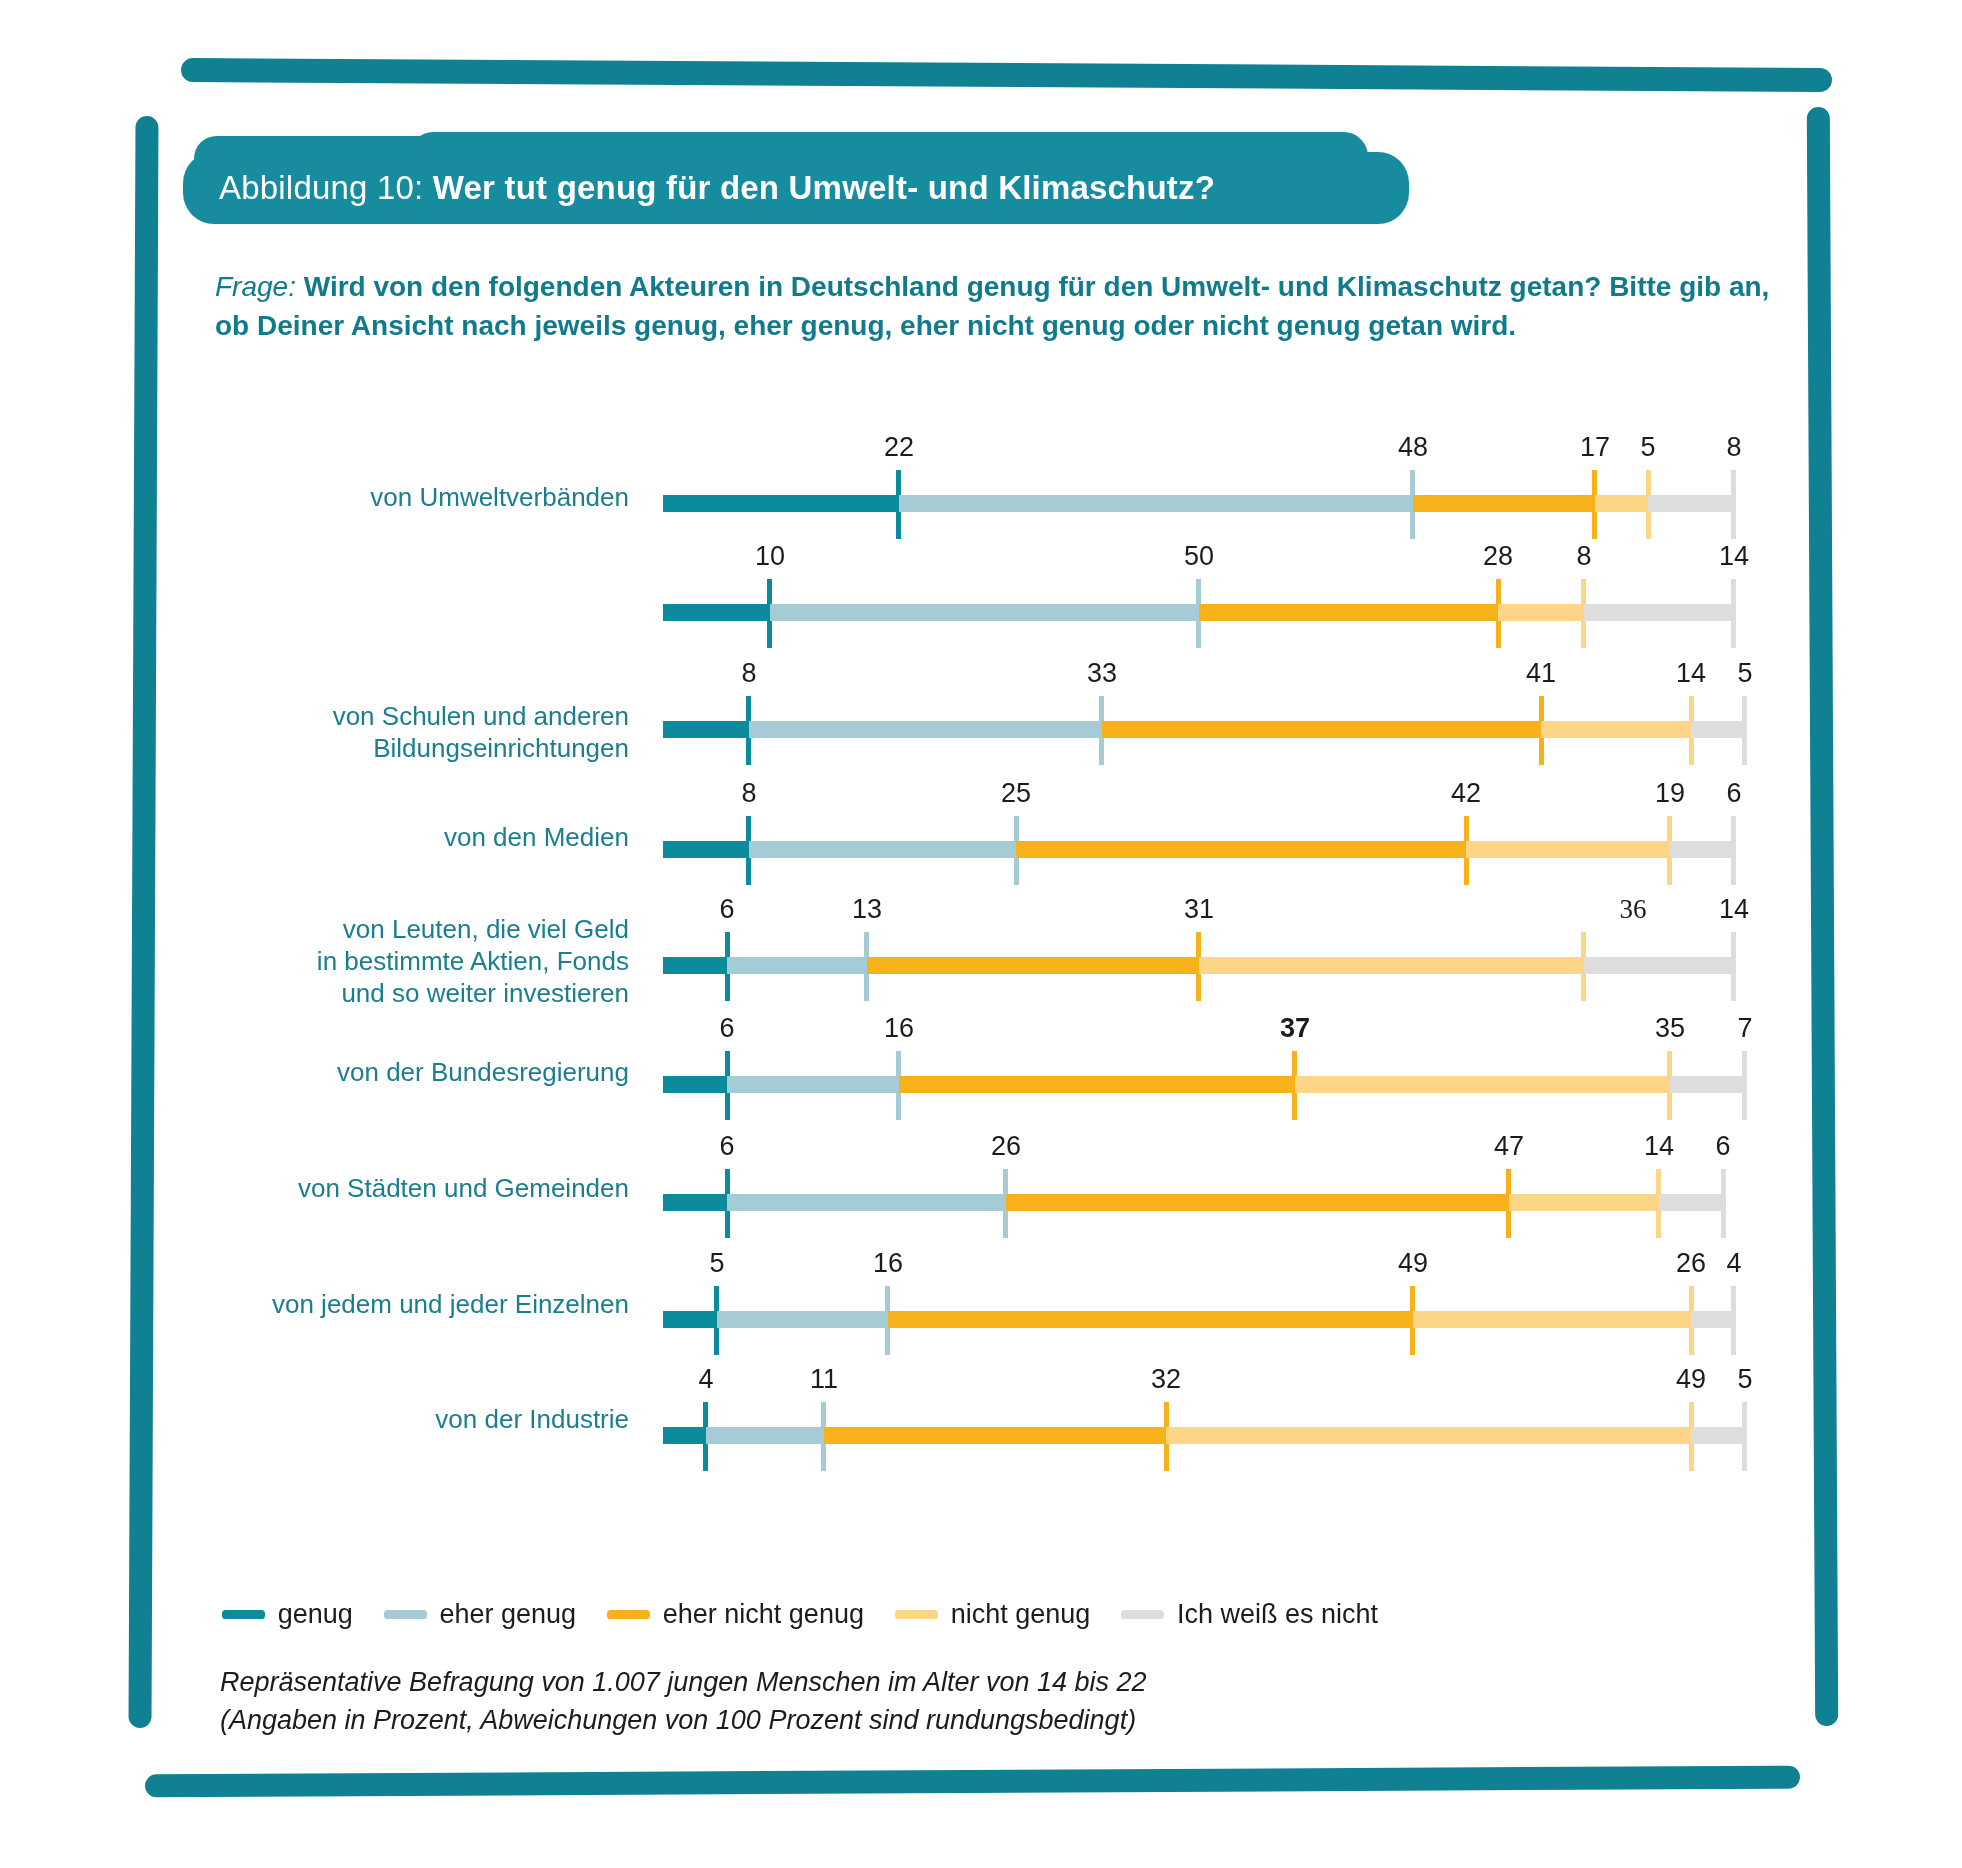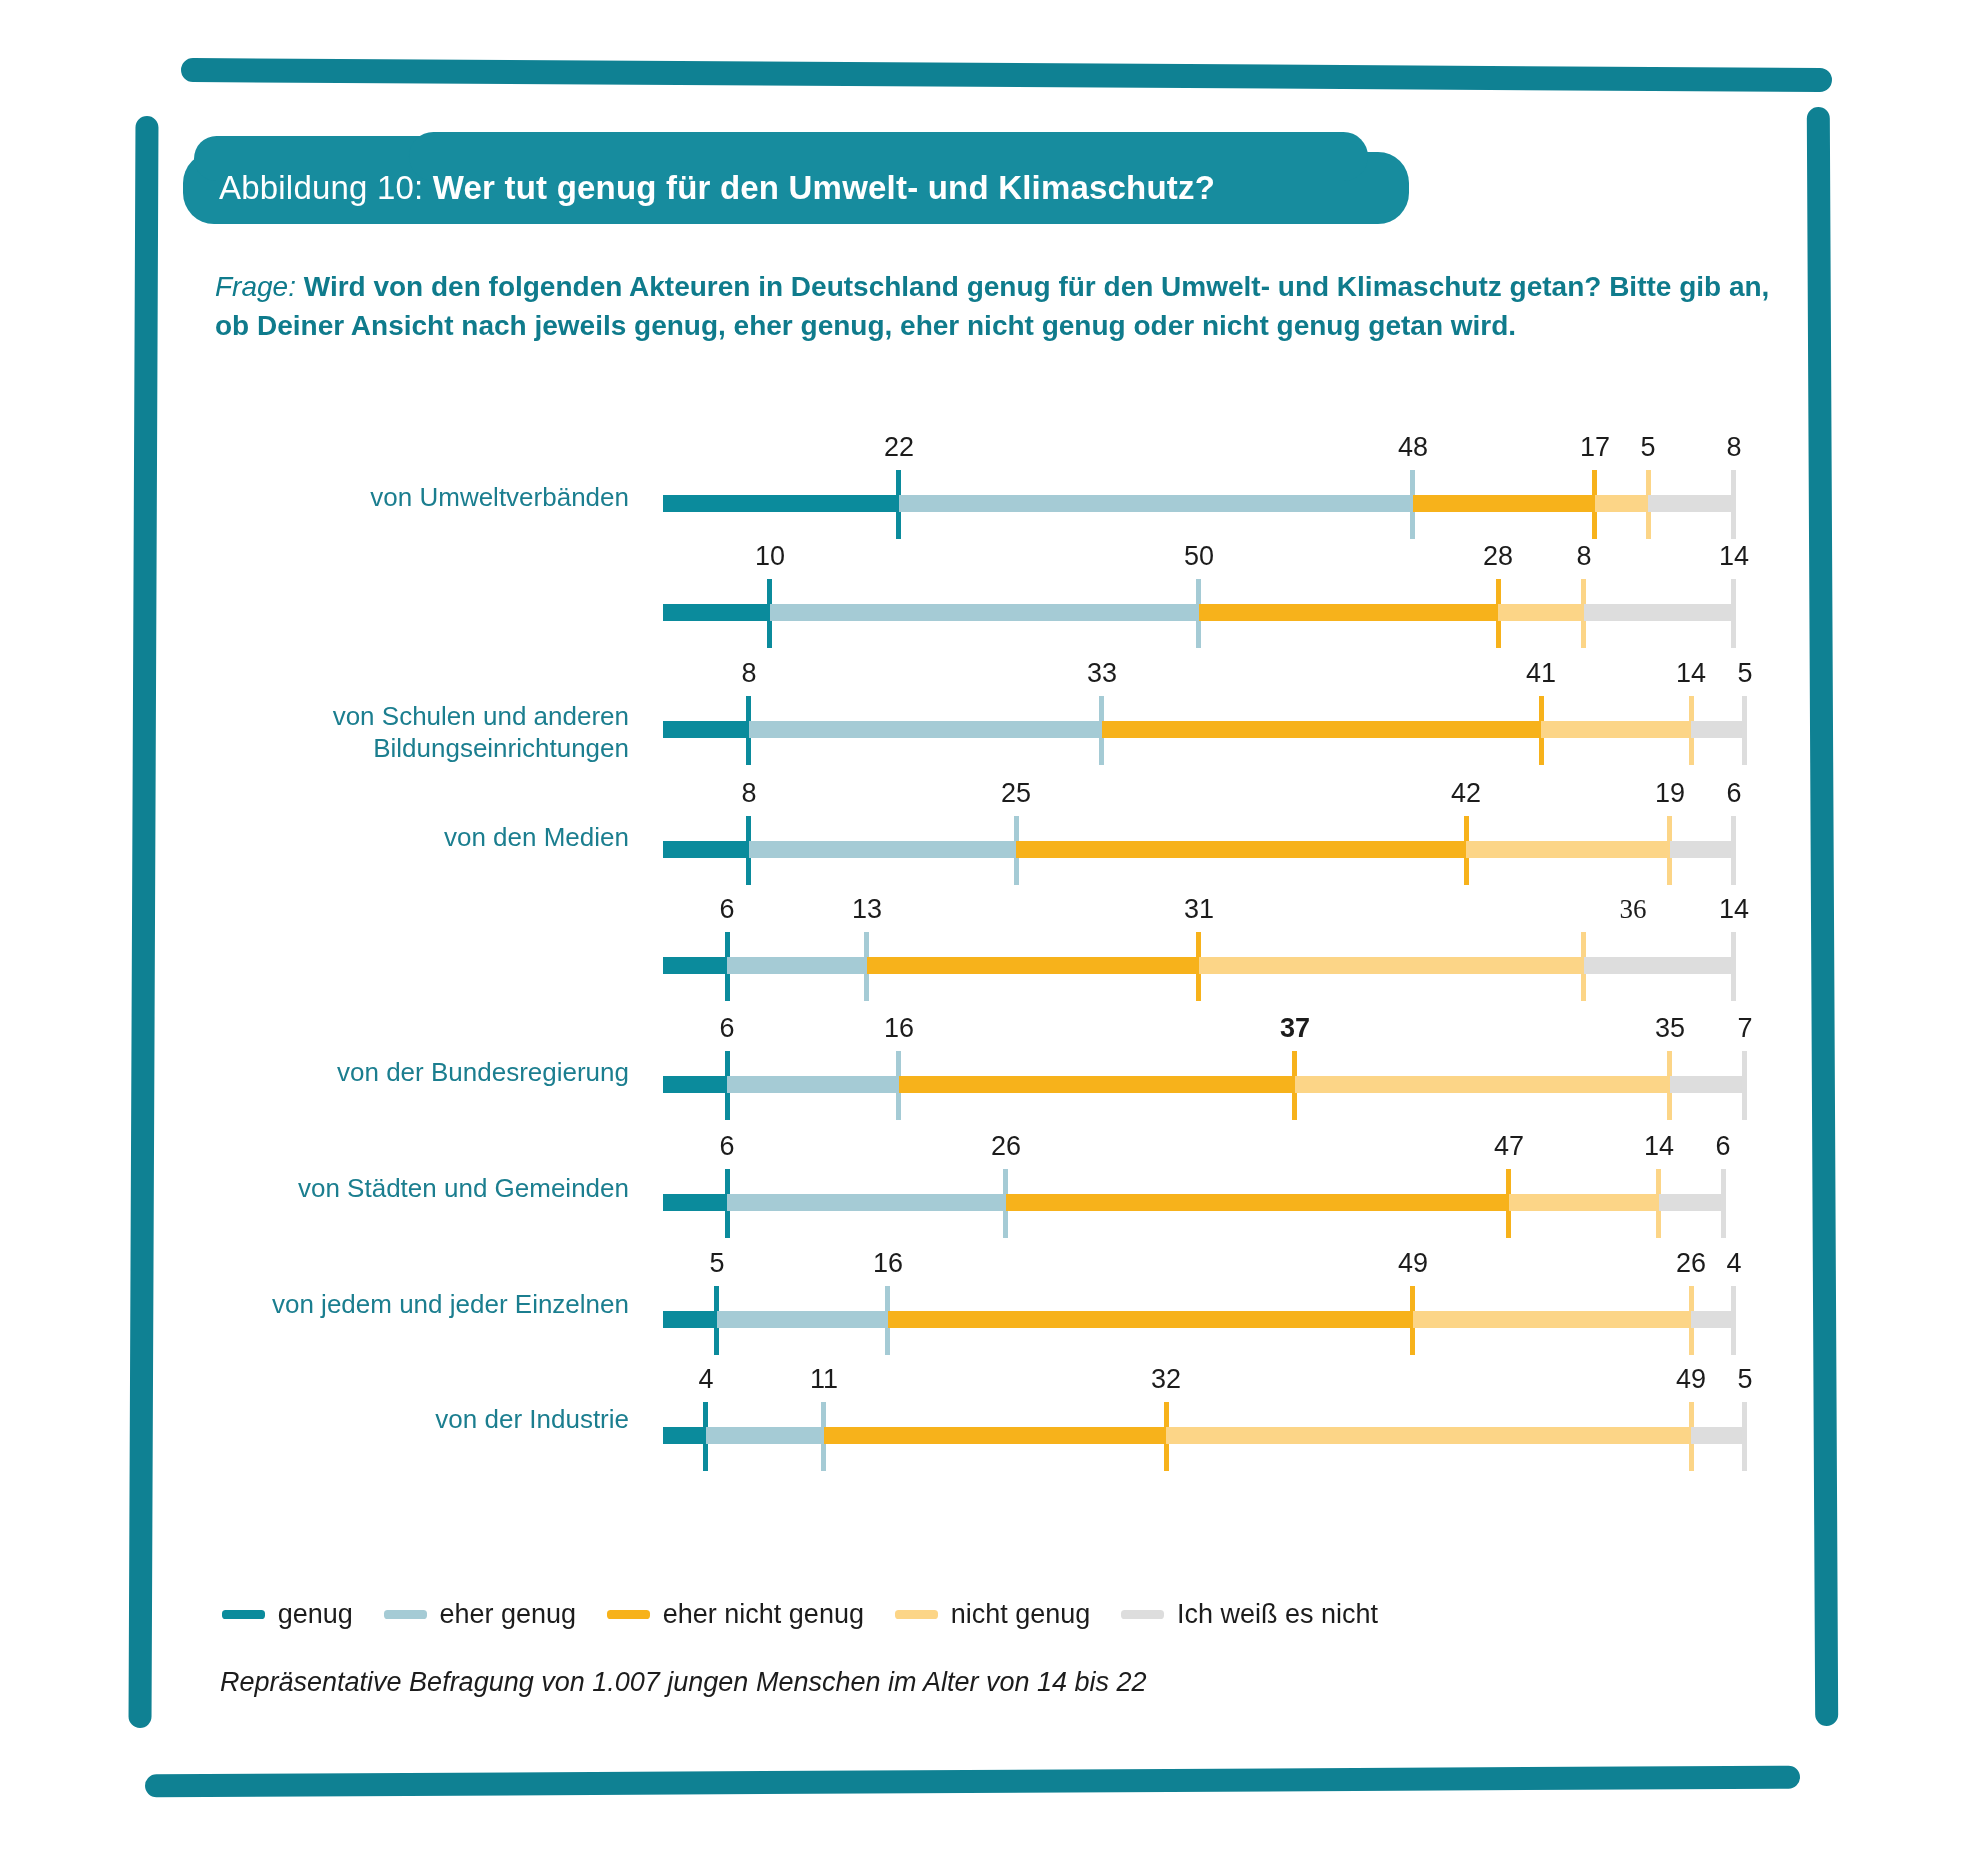--- a/index.html
+++ b/index.html
@@ -206,20 +206,25 @@
         <div class="vlabel" style="left: 803px;">42</div>
         <div class="seg" style="left: 803px; width: 204px; background: rgb(252, 213, 135);"></div>
         <div class="tick" style="left: 1004px; background: rgb(252, 213, 135);"></div>
         <div class="vlabel" style="left: 1007px;">19</div>
         <div class="seg" style="left: 1007px; width: 64px; background: rgb(221, 221, 221);"></div>
         <div class="tick" style="left: 1068px; background: rgb(221, 221, 221);"></div>
         <div class="vlabel" style="left: 1071px;">6</div>
       </div>
     </div>
     <div class="row" style="top: 905px;">
+      <div class="row-label" style="top: 9px;">
+        <div>von Leuten, die viel Geld</div>
+        <div>in bestimmte Aktien, Fonds</div>
+        <div>und so weiter investieren</div>
+      </div>
       <div class="bar-area">
         <div class="seg" style="left: 0px; width: 64px; background: rgb(11, 139, 156);"></div>
         <div class="tick" style="left: 62px; background: rgb(11, 139, 156);"></div>
         <div class="vlabel" style="left: 64px;">6</div>
         <div class="seg" style="left: 64px; width: 139px; background: rgb(165, 203, 213);"></div>
         <div class="tick" style="left: 201px; background: rgb(165, 203, 213);"></div>
         <div class="vlabel" style="left: 204px;">13</div>
         <div class="seg" style="left: 204px; width: 332px; background: rgb(247, 178, 27);"></div>
         <div class="tick" style="left: 533px; background: rgb(247, 178, 27);"></div>
         <div class="vlabel" style="left: 536px;">31</div>
@@ -339,14 +344,15 @@
       <span class="leg-text">nicht genug</span>
     </div>
     <div class="leg-item">
       <span class="leg-swatch" style="background: rgb(221, 221, 221);"></span>
       <span class="leg-text">Ich weiß es nicht</span>
     </div>
   </div>
 
 <div id="footnote">
   <div>Repräsentative Befragung von 1.007 jungen Menschen im Alter von 14 bis 22</div>
+  <div>(Angaben in Prozent, Abweichungen von 100 Prozent sind rundungsbedingt)</div>
 </div>
 
 
 </body></html>

